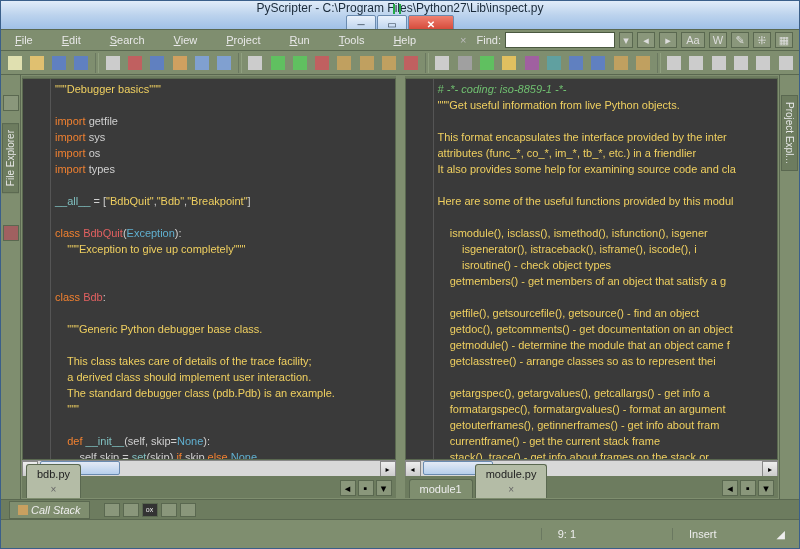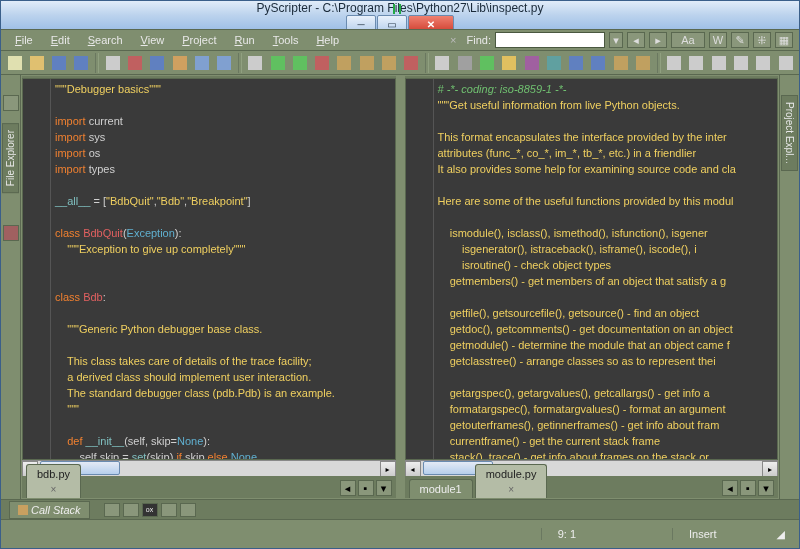--- a/index.html
+++ b/index.html
@@ -92,39 +92,39 @@
     <span class="title-text">PyScripter - C:\Program Files\Python27\Lib\inspect.py</span>
     <span class="spacer"></span>
     <div class="winbtns">
       <div class="winbtn">─</div>
       <div class="winbtn">▭</div>
       <div class="winbtn close">✕</div>
     </div>
   </div>
 
   <div class="menubar">
-    <div id="menu-items" style="display:flex;gap:2px;">
+    <div id="menu-items" style="display:flex;gap:13px;">
         <div class="menuitem"><u>F</u>ile</div>
         <div class="menuitem"><u>E</u>dit</div>
         <div class="menuitem"><u>S</u>earch</div>
         <div class="menuitem"><u>V</u>iew</div>
         <div class="menuitem"><u>P</u>roject</div>
         <div class="menuitem"><u>R</u>un</div>
         <div class="menuitem"><u>T</u>ools</div>
         <div class="menuitem"><u>H</u>elp</div>
       </div>
     <div style="flex:1"></div>
     <span style="color:#bbb;margin-right:8px">×</span>
     <div class="find-area">
       <span class="find-label">Find:</span>
       <input class="find-input" value="" style="">
       <div class="find-btn">▾</div>
       <div class="find-btn" style="width:18px;">◂</div>
       <div class="find-btn" style="width:18px;">▸</div>
-      <div class="find-btn" style="width:34px;color:#ddd">Aa</div>
+      <div class="find-btn" style="width:24px;color:#ddd">Aa</div>
       <div class="find-btn" style="width:18px;color:#ddd">W</div>
       <div class="find-btn" style="width:18px;color:#ddd">✎</div>
       <div class="find-btn" style="width:18px;color:#ddd">⁜</div>
       <div class="find-btn" style="width:18px;color:#ddd">▦</div>
     </div>
   </div>
 
   <div class="toolbar" id="toolbar">
       <div class="tbtn">
         <span class="ico" style="background: rgb(224, 224, 176);"></span>
@@ -243,21 +243,21 @@
     </div>
 
     <div class="splitarea">
 
       <div class="pane">
         <div class="pane-top"></div>
         <div class="editor-wrap">
           <div class="gutter"></div>
           <pre class="code" id="code-left"><span class="tri">"""Debugger basics"""</span>
 <span class=""></span>
-<span class="kw">import </span><span class="nm">current</span>
+<span class="kw">import </span><span class="nm">getfile</span>
 <span class="kw">import </span><span class="nm">sys</span>
 <span class="kw">import </span><span class="nm">os</span>
 <span class="kw">import </span><span class="nm">types</span>
 <span class=""></span>
 <span class="cy">__all__</span><span class="op"> = [</span><span class="str">"BdbQuit"</span><span class="op">,</span><span class="str">"Bdb"</span><span class="op">,</span><span class="str">"Breakpoint"</span><span class="op">]</span>
 <span class=""></span>
 <span class="kw">class </span><span class="red">BdbQuit</span><span class="op">(</span><span class="cls">Exception</span><span class="op">):</span>
 <span class="">    </span><span class="tri">"""Exception to give up completely"""</span>
 <span class=""></span>
 <span class=""></span>

